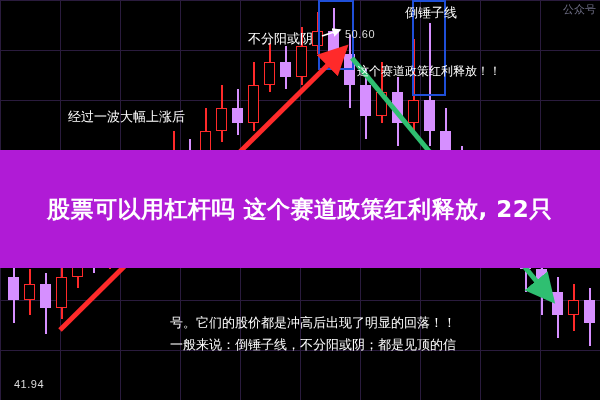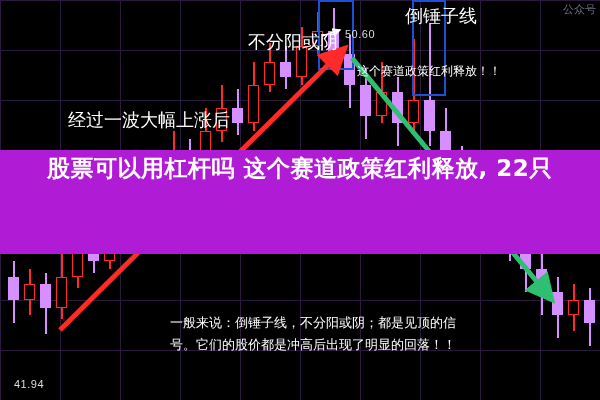--- a/index.html
+++ b/index.html
@@ -25,31 +25,31 @@
   .down .body{background:#d68fff;border:1px solid #d68fff;box-sizing:border-box;}
   
   .price-label{
     position:absolute;color:#dcdcdc;font-size:11px;letter-spacing:.5px;
     font-family:"Liberation Sans",sans-serif;white-space:nowrap;
   }
   
   .hl-box{position:absolute;border:2px solid #1f4fd8;box-sizing:border-box;background:transparent;}
   
   .anno{
-    position:absolute;color:#ffffff;font-size:18px;white-space:nowrap;
+    position:absolute;color:#ffffff;font-size:13px;white-space:nowrap;
     font-family:"DejaVu Sans","Liberation Sans",sans-serif;
   }
   .anno.small{font-size:12px;}
   
   svg.overlay{position:absolute;left:0;top:0;width:600px;height:400px;pointer-events:none;}
   
   .banner{
-    position:absolute;left:0;top:150px;width:600px;height:104px;
+    position:absolute;left:0;top:150px;width:600px;height:118px;
     background:#b01bd6;
-    display:flex;justify-content:center;
+    display:flex;align-items:center;justify-content:center;
   }
   .banner-inner{
     width:560px;text-align:center;color:#ffffff;font-size:23px;line-height:36px;
     font-weight:bold;font-family:"DejaVu Sans","Liberation Sans",sans-serif;
     letter-spacing:.5px;
   }
   
   .para{
     position:absolute;left:170px;top:312px;width:420px;
     color:#ffffff;font-size:13px;line-height:22px;
@@ -278,17 +278,17 @@
 
   <div class="watermark">公众号</div>
 
   <div class="banner">
     <div class="banner-inner">
       <div>股票可以用杠杆吗 这个赛道政策红利释放, 22只</div>
     </div>
   </div>
 
   <div class="para">
+    <div>号。它们的股价都是冲高后出现了明显的回落！！</div>
     <div>一般来说：倒锤子线，不分阳或阴；都是见顶的信</div>
-    <div>号。它们的股价都是冲高后出现了明显的回落！！</div>
   </div>
 
 </div>
 
 </body></html>

